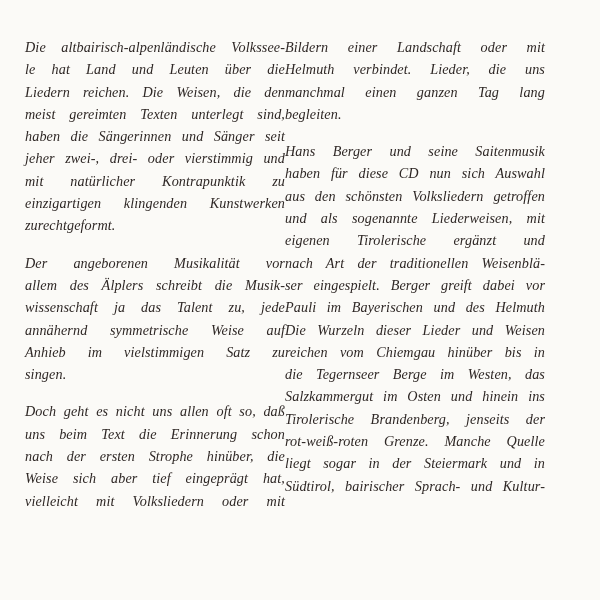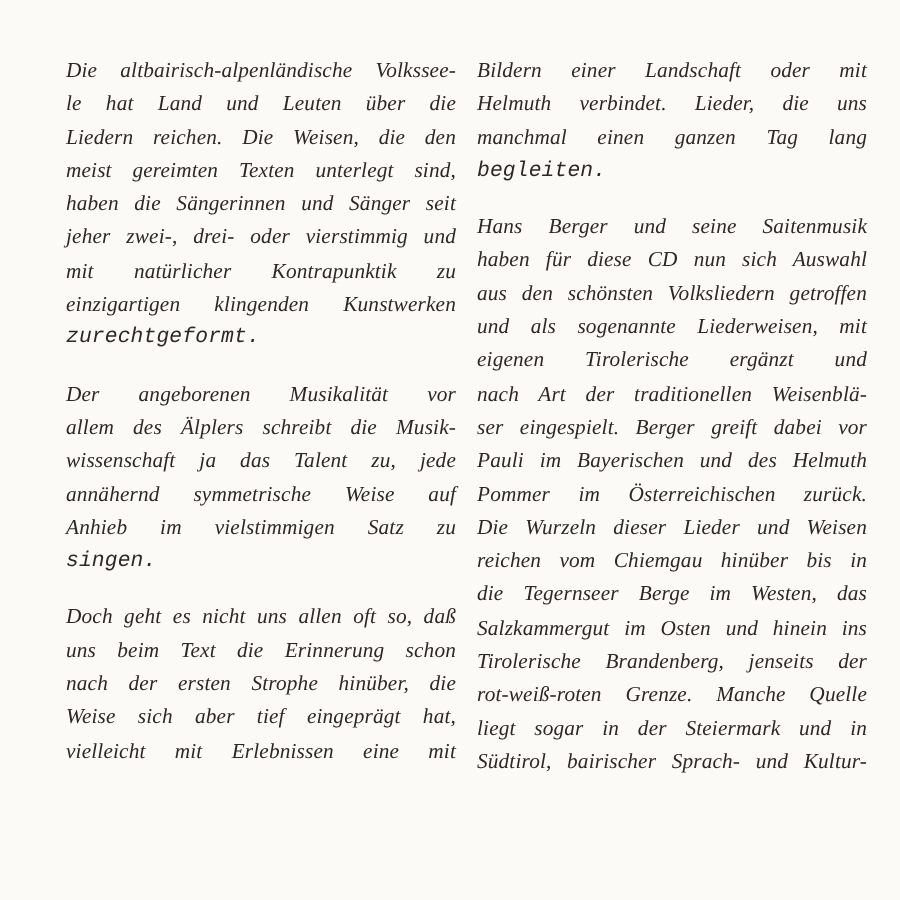--- a/index.html
+++ b/index.html
@@ -10,23 +10,22 @@
     overflow: hidden;
   }
   body {
     background: #fbfaf7;
   }
   .page {
     position: relative;
     box-sizing: border-box;
     width: 600px;
     height: 600px;
-    padding: 36px 33px 0 44px;
+    padding: 36px 33px 0 25px;
     display: flex;
-    gap: 14px;
     font-family: "Liberation Serif", serif;
     font-style: italic;
     color: #2e2725;
   }
   .col {
     width: 260px;
     flex: 0 0 260px;
   }
   .para {
     margin: 0 0 15px 0;
@@ -36,21 +35,20 @@
     line-height: 22.3px;
     letter-spacing: 0.1px;
     text-align: justify;
     text-align-last: justify;
     -moz-text-align-last: justify;
     white-space: normal;
   }
   .line.para-end {
     text-align: left;
     text-align-last: left;
-    font-family: Liberation Mono, monospace;
     -moz-text-align-last: left;
   }
 </style>
 </head>
 <body style="background: rgb(251, 250, 247);">
 
 <div class="page" style="color: rgb(46, 39, 37);">
   <div class="col">
       <div class="para">
         <div class="line">Die altbairisch-alpenländische Volkssee-</div>
@@ -69,40 +67,39 @@
         <div class="line">wissenschaft ja das Talent zu, jede</div>
         <div class="line">annähernd symmetrische Weise auf</div>
         <div class="line">Anhieb im vielstimmigen Satz zu</div>
         <div class="line para-end">singen.</div>
       </div>
       <div class="para">
         <div class="line">Doch geht es nicht uns allen oft so, daß</div>
         <div class="line">uns beim Text die Erinnerung schon</div>
         <div class="line">nach der ersten Strophe hinüber, die</div>
         <div class="line">Weise sich aber tief eingeprägt hat,</div>
-        <div class="line">vielleicht mit Erlebnissen eine mit</div>
+        <div class="line">vielleicht mit Volksliedern oder mit</div>
       </div>
     </div>
   <div class="col">
       <div class="para">
         <div class="line">Bildern einer Landschaft oder mit</div>
         <div class="line">Helmuth verbindet. Lieder, die uns</div>
         <div class="line">manchmal einen ganzen Tag lang</div>
         <div class="line para-end">begleiten.</div>
       </div>
       <div class="para">
         <div class="line">Hans Berger und seine Saitenmusik</div>
         <div class="line">haben für diese CD nun sich Auswahl</div>
         <div class="line">aus den schönsten Volksliedern getroffen</div>
         <div class="line">und als sogenannte Liederweisen, mit</div>
         <div class="line">eigenen Tirolerische ergänzt und</div>
         <div class="line">nach Art der traditionellen Weisenblä-</div>
         <div class="line">ser eingespielt. Berger greift dabei vor</div>
         <div class="line">Pauli im Bayerischen und des Helmuth</div>
-        <div class="line">Pommer im Österreichischen zurück.</div>
         <div class="line">Die Wurzeln dieser Lieder und Weisen</div>
         <div class="line">reichen vom Chiemgau hinüber bis in</div>
         <div class="line">die Tegernseer Berge im Westen, das</div>
         <div class="line">Salzkammergut im Osten und hinein ins</div>
         <div class="line">Tirolerische Brandenberg, jenseits der</div>
         <div class="line">rot-weiß-roten Grenze. Manche Quelle</div>
         <div class="line">liegt sogar in der Steiermark und in</div>
         <div class="line">Südtirol, bairischer Sprach- und Kultur-</div>
       </div>
     </div>

